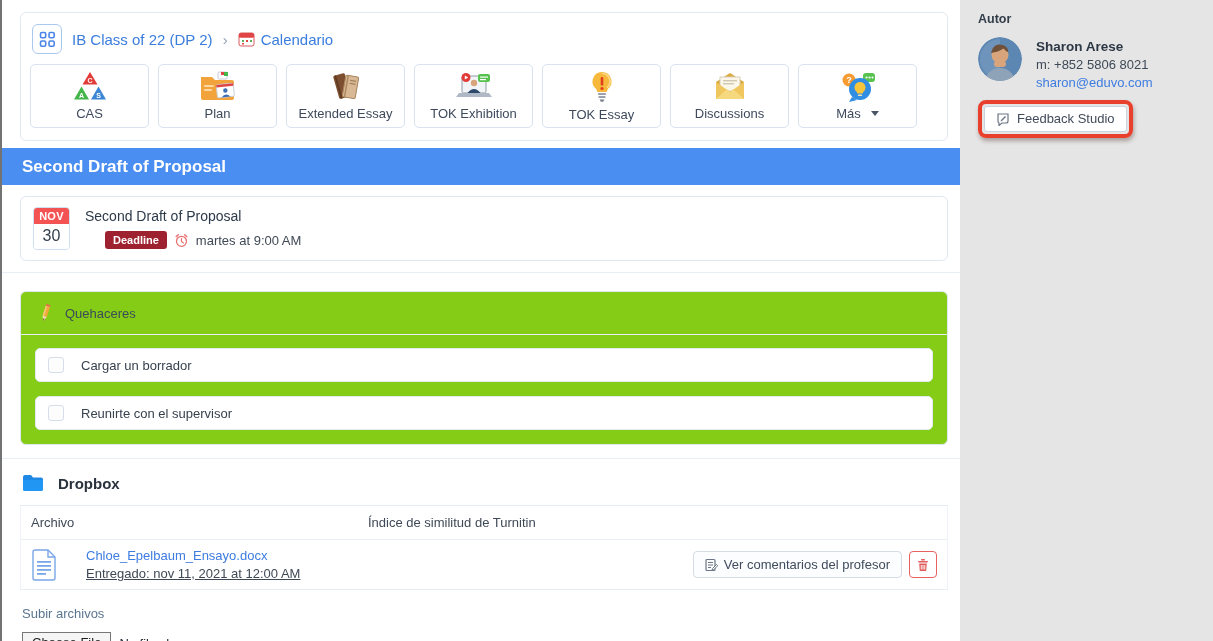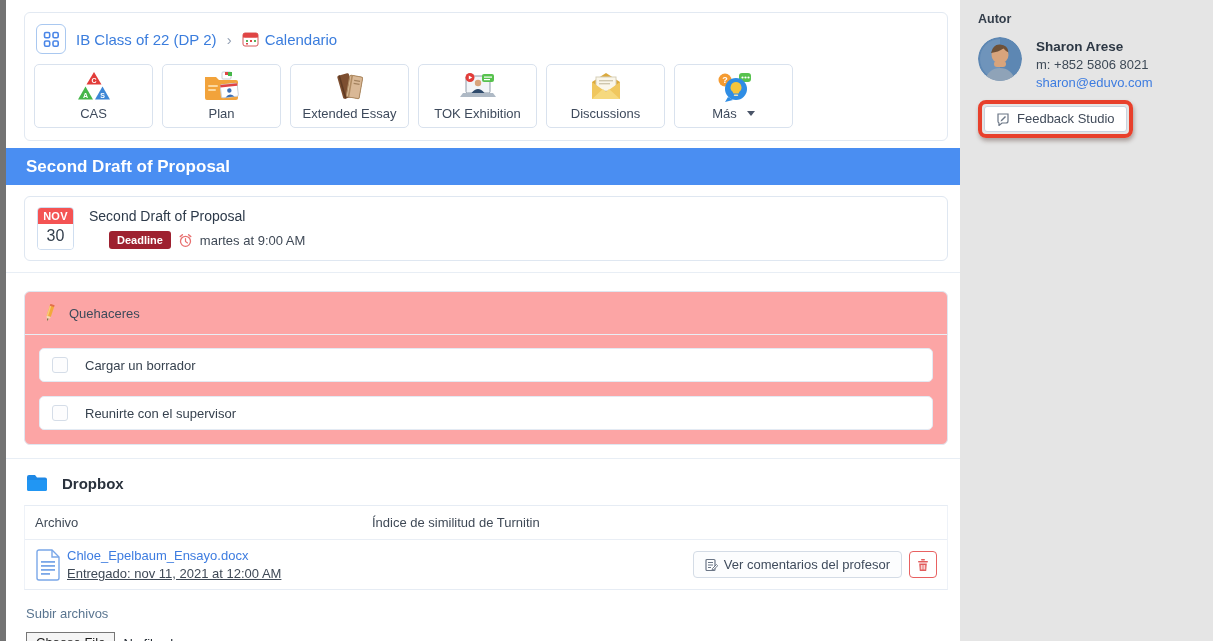--- a/index.html
+++ b/index.html
@@ -1,21 +1,21 @@
 <!DOCTYPE html>
 <html><head>
 <meta charset="utf-8">
 <style>
   * { margin:0; padding:0; box-sizing:border-box; }
   html,body { width:1213px; height:641px; overflow:hidden; }
   body { font-family:"Liberation Sans", sans-serif; background:#f3f6fa; position:relative; }
   .page { display:flex; width:1213px; height:641px; }
 
   
-  .main { position:relative; width:960px; background:#ffffff; border-left:6px solid #737373; margin-left:0; }
+  .main { position:relative; width:960px; background:#ffffff; border-left:2px solid #737373; margin-left:0; }
 
   .top-card { margin:12px 12px 0 18px; border:1px solid #e2e9f2; border-radius:6px; padding:9px 9px 12px; background:#fff; }
   .breadcrumb { display:flex; align-items:center; gap:10px; padding:2px 0 10px 2px; }
   .grid-btn { width:30px; height:30px; border:1px solid #a9c8f0; border-radius:6px; display:flex; align-items:center; justify-content:center; background:#fff; cursor:pointer; }
   .crumb-link { color:#3b7ddd; font-size:15px; text-decoration:none; }
   .crumb-sep { color:#93a0b4; font-size:15px; }
   .crumb-current { display:flex; align-items:center; gap:6px; }
 
   .tabs { display:flex; gap:9px; }
   .tab { width:119px; height:64px; border:1px solid #d9e2ee; border-radius:5px; background:#fff; display:flex; flex-direction:column; align-items:center; justify-content:center; gap:4px; cursor:pointer; }
@@ -29,37 +29,37 @@
   .date-month { background:#f45353; color:#fff; font-size:11px; font-weight:bold; padding:2px 0; letter-spacing:.3px; }
   .date-day { background:#fff; color:#333f4d; font-size:16px; padding:3px 0 4px; }
   .deadline-info { padding-top:1px; }
   .deadline-title { font-size:14px; color:#2d3a4a; }
   .deadline-row { display:flex; align-items:center; gap:7px; margin-top:7px; }
   .deadline-pill { background:#9e2130; color:#fff; font-size:11px; font-weight:bold; border-radius:3px; padding:3px 8px;margin-left:20px; }
   .due-text { font-size:13px; color:#3f4956; }
 
   .section-divider { margin-top:11px; border-bottom:1px solid #e8eef5; }
 
-  .todo-card { margin:18px 12px 0 18px; border:1px solid #dfe7f1; border-radius:6px; background:#fca5a5; }
+  .todo-card { margin:18px 12px 0 18px; border:1px solid #dfe7f1; border-radius:6px; background:#84cc16; }
   .todo-header { display:flex; align-items:center; gap:13px; padding:12px 18px 11px; border-bottom:1px solid #e8eef5; }
   .todo-title { font-size:13px; color:#3d4a5a; }
   .todo-body { padding:13px 14px 14px; }
   .todo-item { border:1px solid #e3eaf3; border-radius:5px; padding:8px 12px; display:flex; align-items:center; gap:17px; margin-bottom:14px; background:#fff; }
   .todo-item:last-child { margin-bottom:0; }
   .checkbox { width:16px; height:16px; border:1px solid #d5dde8; border-radius:3px; background:#fdfdfe; flex-shrink:0; cursor:pointer; }
   .todo-label { font-size:13px; color:#37424f; }
 
   .dropbox-header { display:flex; align-items:flex-end; gap:14px; padding:15px 0 13px 20px; }
   .dropbox-title { font-size:15px; font-weight:bold; color:#2a323d; }
 
   .dropbox-table { margin:0 12px 0 18px; border:1px solid #e6ecf4; border-left:1px solid #eef2f8; border-right:1px solid #eef2f8; background:#fff; }
   .table-head { display:flex; padding:9px 10px; }
   .th { font-size:13px; color:#3f4956; }
   .th-file { width:337px; }
-  .file-row { border-top:1px solid #e9eef5; padding:8px 10px; display:flex; align-items:center; gap:6px; }
+  .file-row { border-top:1px solid #e9eef5; padding:8px 10px; display:flex; align-items:center; gap:29px; }
   .file-info { display:flex; flex-direction:column; gap:3px; }
   .file-link { color:#3d7ce0; font-size:13px; text-decoration:none; cursor:pointer; }
   .file-submitted { font-size:13px; color:#3f4956;text-decoration:underline; }
   .row-actions { margin-left:auto; display:flex; align-items:center; gap:7px; }
   .comments-btn { display:flex; align-items:center; gap:6px; background:#fcfdfe; border:1px solid #d4dce6; border-radius:4px; padding:5px 11px; font-size:13px; color:#3f4b5c; cursor:pointer; }
   .trash-btn { width:28px; height:27px; border:1px solid #e86161; border-radius:4px; background:#fff; display:flex; align-items:center; justify-content:center; cursor:pointer; }
 
   .upload-label { margin:16px 0 0 20px; font-size:13px; color:#5a7590; }
   .file-input-row { margin:11px 0 0 20px; display:flex; align-items:center; gap:8px; }
   .choose-file-btn { border:1px solid #767676; background:#f5f5f5; font-size:13px; color:#1b1b1b; padding:2px 9px 3px; cursor:pointer; }
@@ -171,20 +171,32 @@
             <path d="M5 22 h30 l3 4 h-36 z" fill="#aeb9c5"></path>
             <circle cx="12" cy="6.5" r="4.5" fill="#e23c39"></circle>
             <polygon points="10.8,4.5 14.2,6.5 10.8,8.5" fill="#fff"></polygon>
             <rect x="24" y="3" width="12" height="8" rx="2" fill="#57c24e"></rect>
             <rect x="26" y="5.5" width="8" height="1.2" fill="#fff"></rect>
               <rect x="26" y="8" width="6" height="1.2" fill="#fff"></rect>
           </svg>
           <span class="tab-label">TOK Exhibition</span>
         </div>
 
+        <div class="tab">
+          <svg width="22" height="32" viewBox="0 0 22 32">
+            <path d="M11 1 a9.5 9.5 0 0 1 6 16.8 l-1.5 3.2 h-9 L5 17.8 A9.5 9.5 0 0 1 11 1 z" fill="#f6b93c"></path>
+            <path d="M11 2.5 a8 8 0 0 1 5 14.2" fill="none" stroke="#fcd98a" stroke-width="1.6"></path>
+            <rect x="9.7" y="6" width="2.6" height="8.5" rx="1.3" fill="#e2401c"></rect>
+            <circle cx="11" cy="17.5" r="1.6" fill="#e2401c"></circle>
+            <rect x="6.8" y="22" width="8.4" height="2" rx="1" fill="#9aa3ad"></rect>
+            <rect x="7.3" y="25" width="7.4" height="2" rx="1" fill="#9aa3ad"></rect>
+            <path d="M8.5 28.5 h5 l-1.4 2.3 h-2.2 z" fill="#77808a"></path>
+          </svg>
+          <span class="tab-label">TOK Essay</span>
+        </div>
 
         <div class="tab">
           <svg width="36" height="30" viewBox="0 0 36 30">
             <path d="M4 10 L18 1 L32 10 V27 H4 Z" fill="#dba93c"></path>
             <rect x="8" y="5" width="20" height="14" fill="#faf6ea" stroke="#d6cfba"></rect>
             <rect x="11" y="8" width="14" height="1.4" fill="#cfc7ae"></rect>
               <rect x="11" y="11" width="11" height="1.4" fill="#cfc7ae"></rect>
             <path d="M4 10 L18 20 L32 10 V27 H4 Z" fill="#f0c75e"></path>
             <path d="M4 27 L15 17 L18 20 L21 17 L32 27 Z" fill="#f6d97e"></path>
           </svg>

